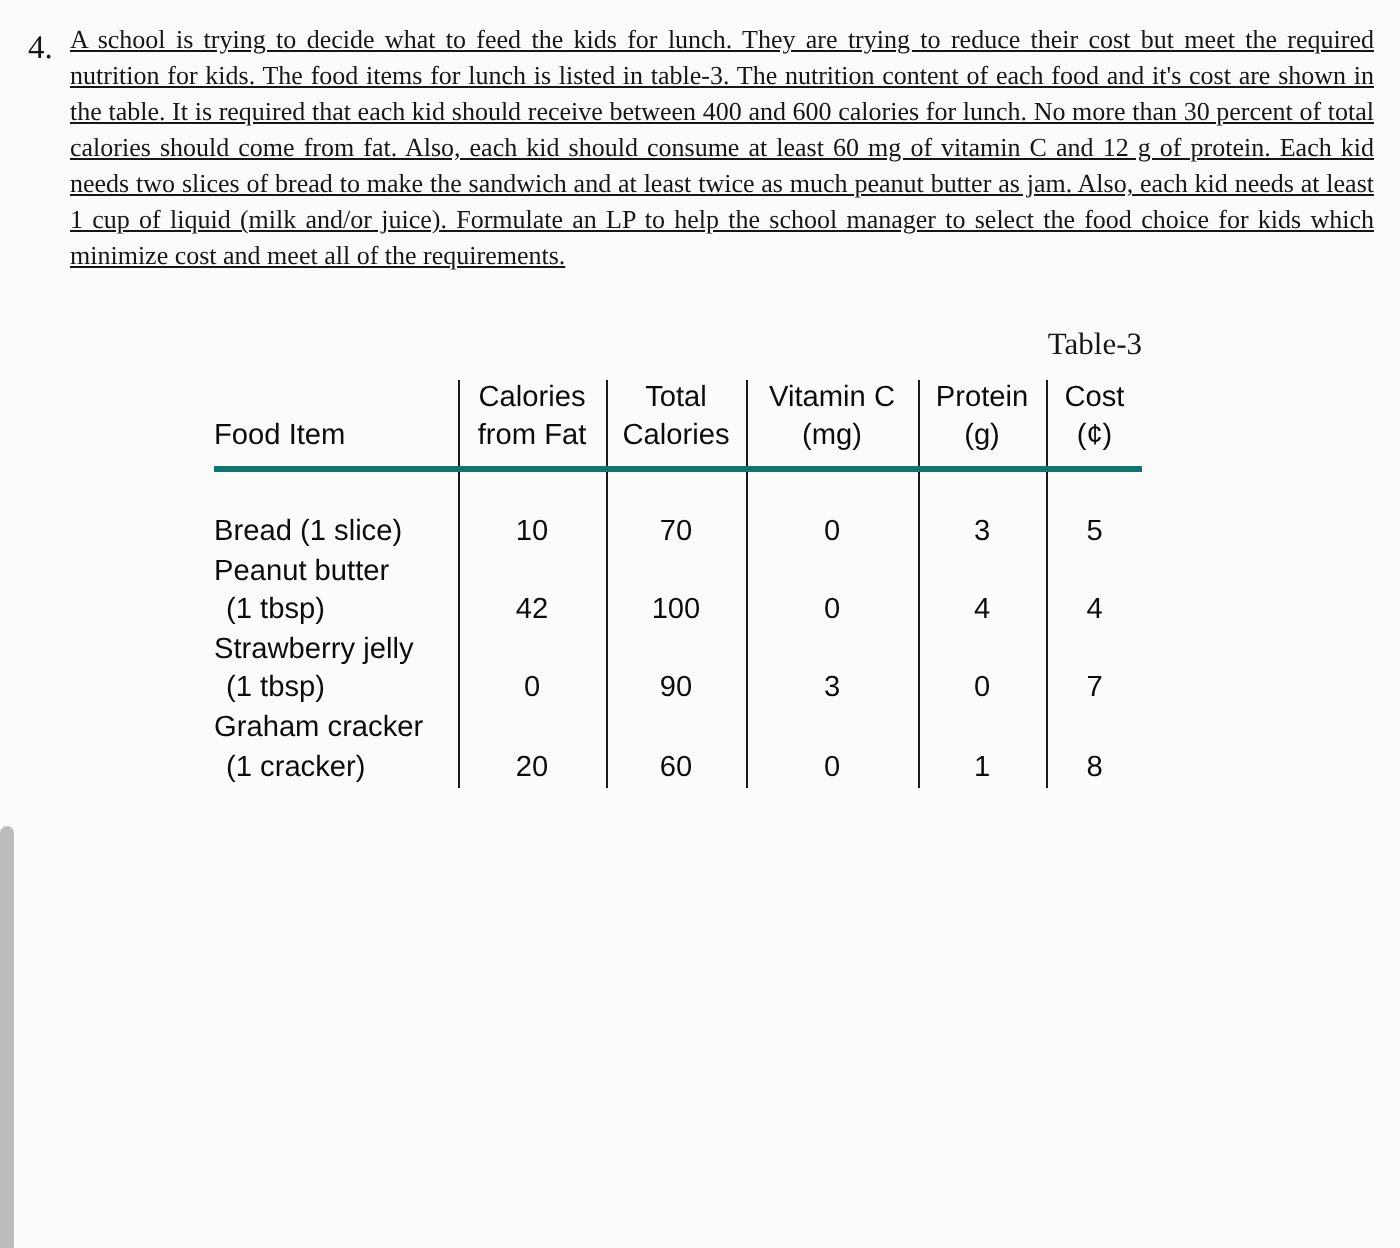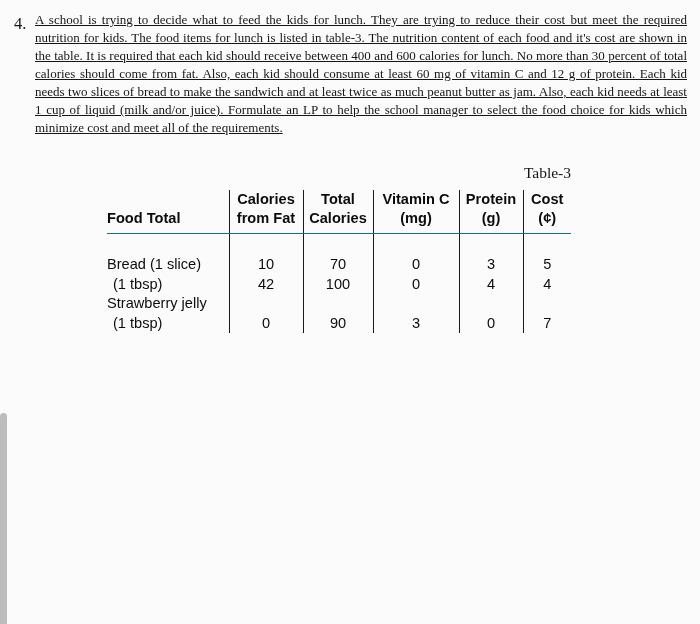--- a/index.html
+++ b/index.html
@@ -39,25 +39,25 @@
   }
   table.nutri {
     border-collapse: collapse;
     table-layout: fixed;
     width: 464px;
     font-family: "Liberation Sans", sans-serif;
     font-size: 14.6px;
     color: #0c0c0c;
   }
   .nutri th {
-    font-weight: bold;
+    font-weight: normal;
     vertical-align: bottom;
     line-height: 19px;
     padding: 0 0 5px 0;
-    border-bottom: 1px solid #0f766e;
+    border-bottom: 3px solid #0f766e;
   }
   .nutri td {
     line-height: 19.6px;
     padding: 0;
   }
   .nutri tbody tr:first-child td { padding-top: 21px; }
   .nutri .bl { border-left: 1px solid #1a1a1a; }
   .nutri .c-num { text-align: center; }
   .nutri .c-item { text-align: left; }
   .nutri td.sub { padding-left: 6px; }
@@ -91,21 +91,21 @@
         <col style="width:122px">
         <col style="width:74px">
         <col style="width:70px">
         <col style="width:86px">
         <col style="width:64px">
         <col style="width:48px">
       </colgroup>
       <thead>
         <tr>
           <th class="c-item">
-            <div>Food Total</div>
+            <div>Food Item</div>
           </th>
           <th class="c-num bl">
             <div>Calories</div>
             <div>from Fat</div>
           </th>
           <th class="c-num bl">
             <div>Total</div>
             <div>Calories</div>
           </th>
           <th class="c-num bl">
@@ -126,20 +126,28 @@
         <tr>
           <td class="c-item">Bread (1 slice)</td>
           <td class="c-num bl">10</td>
           <td class="c-num bl">70</td>
           <td class="c-num bl">0</td>
           <td class="c-num bl">3</td>
           <td class="c-num bl">5</td>
         </tr>
 
         <tr>
+          <td class="c-item">Peanut butter</td>
+          <td class="c-num bl"></td>
+          <td class="c-num bl"></td>
+          <td class="c-num bl"></td>
+          <td class="c-num bl"></td>
+          <td class="c-num bl"></td>
+        </tr>
+        <tr>
           <td class="c-item sub">(1 tbsp)</td>
           <td class="c-num bl">42</td>
           <td class="c-num bl">100</td>
           <td class="c-num bl">0</td>
           <td class="c-num bl">4</td>
           <td class="c-num bl">4</td>
         </tr>
 
         <tr>
           <td class="c-item">Strawberry jelly</td>
@@ -151,19 +159,35 @@
         </tr>
         <tr>
           <td class="c-item sub">(1 tbsp)</td>
           <td class="c-num bl">0</td>
           <td class="c-num bl">90</td>
           <td class="c-num bl">3</td>
           <td class="c-num bl">0</td>
           <td class="c-num bl">7</td>
         </tr>
 
+        <tr>
+          <td class="c-item">Graham cracker</td>
+          <td class="c-num bl"></td>
+          <td class="c-num bl"></td>
+          <td class="c-num bl"></td>
+          <td class="c-num bl"></td>
+          <td class="c-num bl"></td>
+        </tr>
+        <tr>
+          <td class="c-item sub">(1 cracker)</td>
+          <td class="c-num bl">20</td>
+          <td class="c-num bl">60</td>
+          <td class="c-num bl">0</td>
+          <td class="c-num bl">1</td>
+          <td class="c-num bl">8</td>
+        </tr>
 
 
       </tbody>
     </table>
   </div>
 
 </div>
 
 </body></html>

